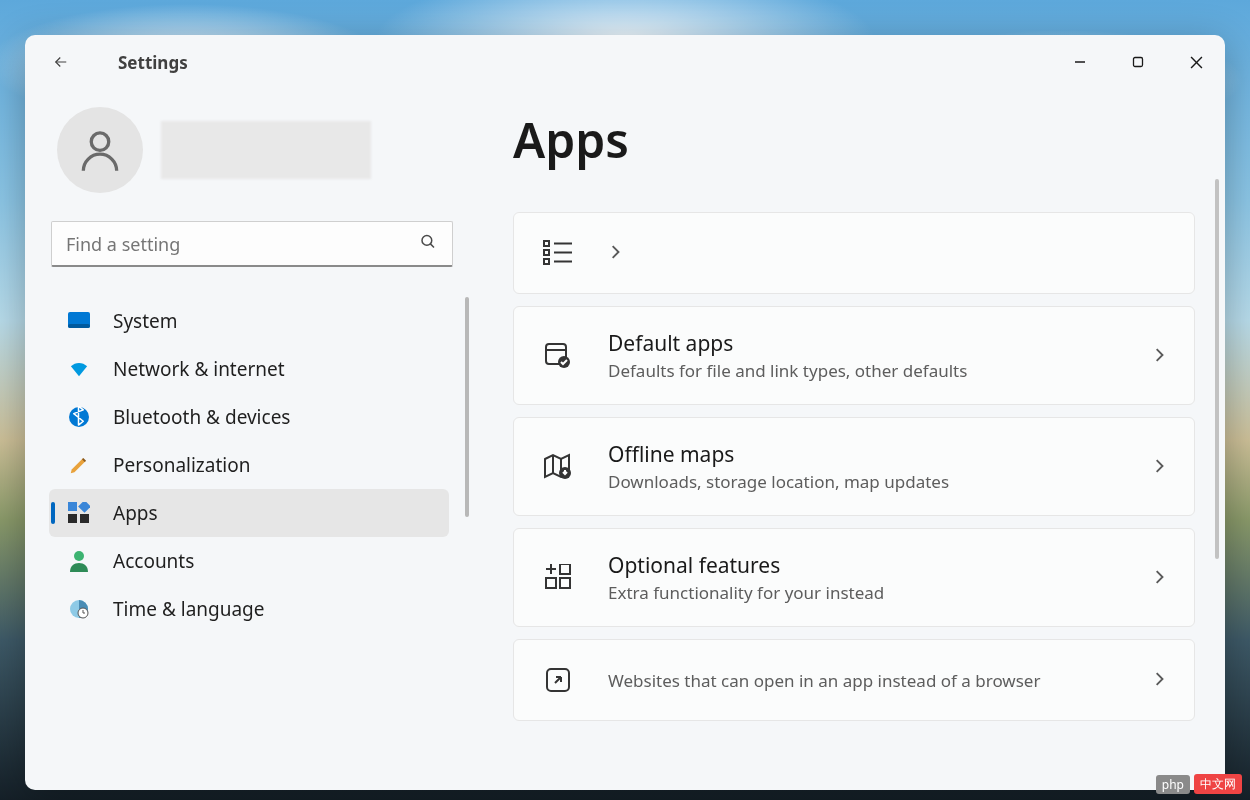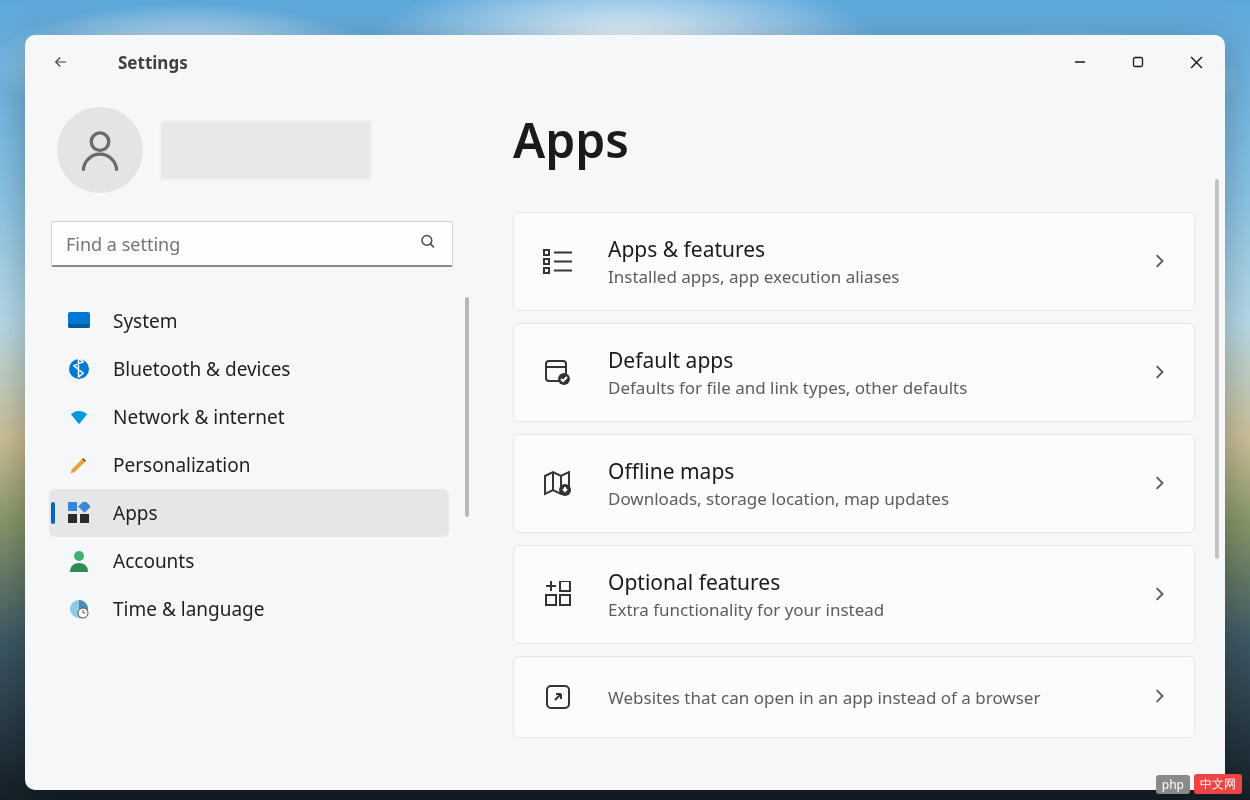--- a/index.html
+++ b/index.html
@@ -282,35 +282,35 @@
             <svg width="22" height="18" viewBox="0 0 22 18">
                 <rect x="0" y="0" width="22" height="16" rx="2" fill="#0078d4"></rect>
                 <rect x="0" y="12" width="22" height="4" rx="2" fill="#005a9e"></rect>
               </svg>
           </span>
           <span>System</span>
         </div>
 
         <div class="nav-item">
           <span class="nav-icon">
+            <svg width="22" height="18" viewBox="0 0 24 20">
+                <path d="M12 18 L3 7 C8 2 16 2 21 7 Z" fill="#0099e0"></path>
+              </svg>
+          </span>
+          <span>Network &amp; internet</span>
+        </div>
+
+        <div class="nav-item">
+          <span class="nav-icon">
             <svg width="20" height="22" viewBox="0 0 20 22">
                 <circle cx="10" cy="11" r="10" fill="#0078d4"></circle>
                 <path d="M10 3v16l5-4-10-8 10-4-5-4z" fill="none" stroke="#fff" stroke-width="1.6" stroke-linejoin="round" transform="translate(0 1) scale(0.95)"></path>
               </svg>
           </span>
           <span>Bluetooth &amp; devices</span>
-        </div>
-
-        <div class="nav-item">
-          <span class="nav-icon">
-            <svg width="22" height="18" viewBox="0 0 24 20">
-                <path d="M12 18 L3 7 C8 2 16 2 21 7 Z" fill="#0099e0"></path>
-              </svg>
-          </span>
-          <span>Network &amp; internet</span>
         </div>
 
         <div class="nav-item">
           <span class="nav-icon">
             <svg width="22" height="22" viewBox="0 0 24 24">
                 <path d="M3 21l4-1 12-12-3-3L4 17z" fill="#e8a23c"></path>
                 <path d="M16 5l3 3" stroke="#8a5a1e" stroke-width="2"></path>
               </svg>
           </span>
           <span>Personalization</span>
@@ -360,24 +360,20 @@
         <div class="card-icon">
           <svg width="30" height="26" viewBox="0 0 30 26" fill="none" stroke="currentColor" stroke-width="2">
               <rect x="1" y="1" width="5" height="5"></rect>
               <rect x="1" y="10" width="5" height="5"></rect>
               <rect x="1" y="19" width="5" height="5"></rect>
               <line x1="11" y1="3.5" x2="29" y2="3.5"></line>
               <line x1="11" y1="12.5" x2="29" y2="12.5"></line>
               <line x1="11" y1="21.5" x2="29" y2="21.5"></line>
             </svg>
         </div>
-        <div class="card-text">
-          <div class="card-title">Apps &amp; features</div>
-          <div class="card-sub">Installed apps, app execution aliases</div>
-        </div>
         <span class="chevron">
           <svg width="14" height="14" viewBox="0 0 12 12" fill="none" stroke="currentColor" stroke-width="1.6">
               <path d="M4 1l5 5-5 5"></path>
             </svg>
         </span>
 
       </div>
 
       <div class="card">
         <div class="card-icon">

